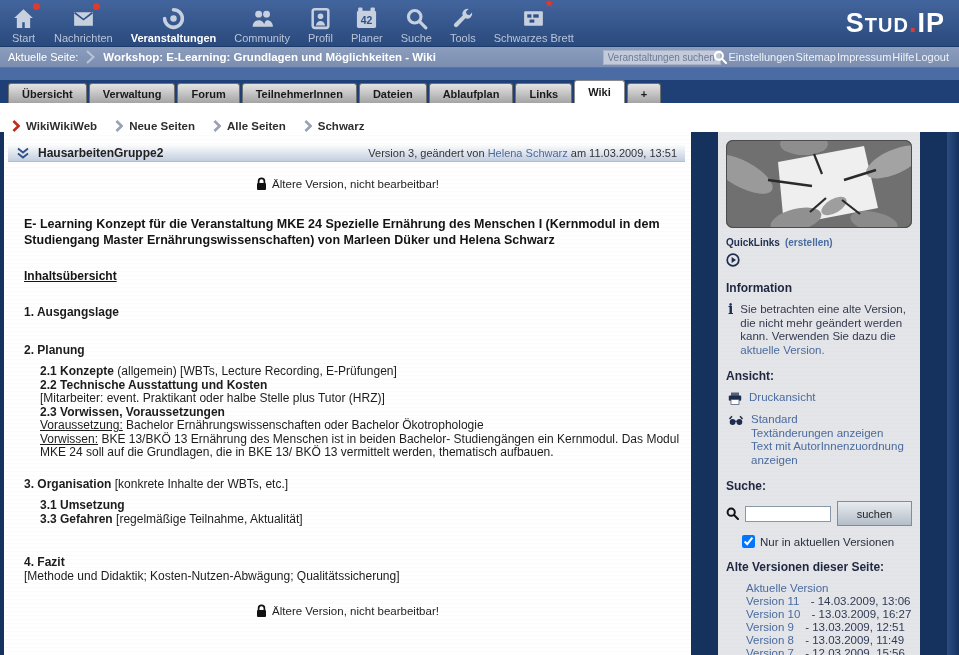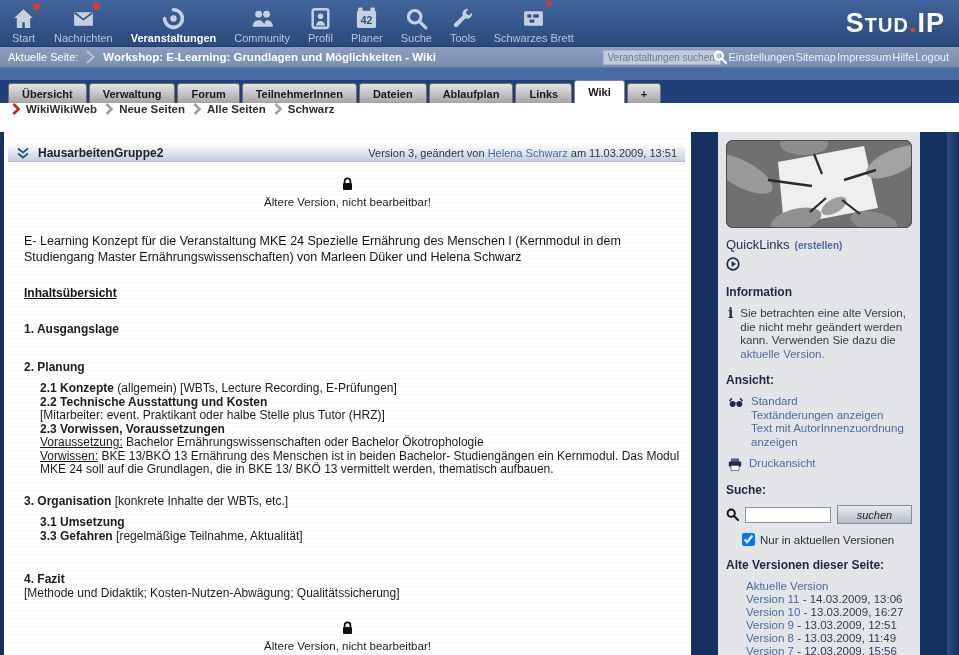--- a/index.html
+++ b/index.html
@@ -53,21 +53,21 @@
   .tab {
     height:20px; line-height:20px; padding:0 13px; font-size:11px; font-weight:bold; color:#1a1a1a;
     background:linear-gradient(#e4e4e4,#a4a4a4); border:1px solid #6f6f6f; border-bottom:none;
     border-radius:3px 3px 0 0; margin-right:2px; cursor:pointer; white-space:nowrap;
   }
   .tab.active { background:#ffffff; height:23px; line-height:23px; border-color:#8a8a8a; }
 
   
   .wikinav {
     height:29px; flex:0 0 29px; background:#ffffff;
-    display:flex; align-items:flex-start; gap:8px; padding-left:12px;
+    display:flex; align-items:flex-end; gap:18px; padding-left:12px;
     font-size:11.5px; font-weight:bold; color:#2e2e2e;
   }
   .wn-item { display:flex; align-items:center; gap:6px; cursor:pointer; }
   .wn-item svg { display:block; }
 
   
   .mainrow { flex:1; display:flex; border-left:4px solid #15315e; min-height:0;gap:27px; }
   .content {
     flex:1; min-width:0;
     background:repeating-linear-gradient(180deg, #ffffff 0px, #ffffff 3px, #f6f6f7 4px);
@@ -76,64 +76,63 @@
   .page-header {
     margin:12px 6px 0 4px; height:18px;
     background:linear-gradient(#fefefe,#c3cedf);
     border-bottom:1px solid #b0bcd0;
     display:flex; align-items:center; padding:0 8px;
   }
   .ph-title { font-weight:bold; font-size:12px; color:#222; margin-left:8px; }
   .ph-version { margin-left:auto; font-size:11px; color:#333; }
   .ph-version a { color:#4a6b9e; text-decoration:none; cursor:pointer; }
 
-  .lock-note { display:flex; justify-content:center; align-items:center; gap:5px; font-size:11.5px; color:#1d1d1d; margin-top:15px;flex-direction:column; }
-  .heading { font-size:12.5px; font-weight:normal; color:#141414; max-width:700px; margin:25px 0 0 20px; line-height:16px; }
+  .lock-note { display:flex; justify-content:center; align-items:center; gap:5px; font-size:11.5px; color:#1d1d1d; margin-top:15px; }
+  .heading { font-size:12.5px; font-weight:bold; color:#141414; max-width:700px; margin:25px 0 0 20px; line-height:16px; }
   .toc-h { font-weight:bold; text-decoration:underline; font-size:12px; color:#141414; margin:21px 0 0 20px; }
   .l { margin:0 0 0 20px; font-size:12px; line-height:13.5px; color:#1c1c1c; max-width:705px; }
   .b { font-weight:bold; }
   .ind { margin-left:36px; }
   .u { text-decoration:underline; }
   .mt-s1 { margin-top:23px; } .mt-s2 { margin-top:24px; }
   .grp { margin-top:8px; }
   .mt-s3 { margin-top:18px; }
   .mt-s4 { margin-top:30px; }
   .mt-lock2 { margin-top:21px; }
 
   
   .sidebar {
     width:202px; flex:0 0 202px;
     background:repeating-linear-gradient(180deg, #e4e5e9 0px, #e4e5e9 3px, #e0e1e5 4px);
     padding:8px 8px 0 8px; font-size:11.5px; overflow:hidden;
   }
   .sb-img { width:186px; height:88px; border-radius:7px; display:block; }
   .ql-row { margin-top:9px; display:flex; align-items:baseline; gap:5px; }
-  .ql-h { font-weight:normal; font-size:13px; color:#1e2c4e; }
+  .ql-h { font-weight:bold; font-size:10px; color:#1e2c4e; }
   .ql-a { font-size:10px; color:#4a6b9e; font-weight:bold; text-decoration:none; cursor:pointer; }
   .ql-ico { display:inline-block; margin-top:5px; cursor:pointer; }
   .sb-h { font-weight:bold; font-size:12px; color:#1e2640; margin-top:12px; }
   .sb-row { display:flex; gap:7px; margin-top:8px; padding-left:2px; align-items:flex-start; }
   .sb-text { color:#333a4d; line-height:13.5px; width:172px; }
   .sb-text a, .sb-links a, .print-link { color:#4a6b9e; text-decoration:none; cursor:pointer; }
   .sb-links { display:flex; flex-direction:column; line-height:13.5px; }
   .info-i { font-family:"DejaVu Serif", serif; font-weight:bold; font-size:14px; color:#1e2c4e; line-height:13px; }
   .search-row { display:flex; align-items:center; gap:6px; margin-top:8px; }
   .search-input { width:86px; height:16px; border:1px solid #8a97a8; font-size:11px; padding:0 3px; outline:none; background:#fff; }
   .search-btn {
-    width:84px; height:19px; background:linear-gradient(#e8ebef,#b4bdc9);
+    width:84px; height:25px; background:linear-gradient(#e8ebef,#b4bdc9);
     border:1px solid #7f8c9f; font-size:11px; color:#222; cursor:pointer;
     font-family:"Liberation Sans", sans-serif;
-    font-style:italic;
   }
   .cb-row { display:flex; align-items:center; gap:5px; margin:9px 0 6px 16px; color:#2a2f3d; }
   .cb-row input { width:13px; height:13px; margin:0; }
   .ver-list { margin:8px 0 0 20px; line-height:13px; font-size:11.5px; }
   .ver-list a { color:#4a6b9e; text-decoration:none; cursor:pointer; }
   .ver-item { white-space:nowrap; }
-  .ver-date { color:#2e3a55; }
+  .ver-date { color:#2e3a55;margin-left:8px; }
 
   .rightstrip { width:12px; flex:0 0 12px; background:linear-gradient(90deg,#2c4d82,#15315e); }
 </style>
 </head>
 <body>
 
 <div id="app">
 
   <header class="topnav">
     <div class="nav-item">
@@ -396,46 +395,46 @@
       <div class="sb-row">
         <span class="info-i">i</span>
         <div class="sb-text">
           <span>Sie betrachten eine alte Version, die nicht mehr geändert werden kann. Verwenden Sie dazu die</span>
           <a>aktuelle Version.</a>
         </div>
       </div>
 
       <div class="sb-h">Ansicht:</div>
       <div class="sb-row">
+        <span style="display:flex; margin-top:1px;">
+          <svg width="14" height="13" viewBox="0 0 14 13">
+              <rect x="3" y="0.5" width="8" height="3.4" fill="#56617a"></rect>
+              <rect x="0.8" y="3.6" width="12.4" height="5.2" rx="1" fill="#1e2c4e"></rect>
+              <rect x="3" y="7.6" width="8" height="4.8" fill="#ffffff" stroke="#56617a" stroke-width="0.8"></rect>
+            </svg>
+        </span>
+        <a class="print-link">Druckansicht</a>
+      </div>
+
+      <div class="sb-row">
         <span style="display:flex; margin-top:2px;">
           <svg width="16" height="11" viewBox="0 0 16 11">
               <path d="M1.5 4 4 1.2M14.5 4 12 1.2" stroke="#1e2c4e" stroke-width="1.5" fill="none"></path>
               <circle cx="4.6" cy="7" r="2.9" fill="#1e2c4e"></circle>
               <circle cx="11.4" cy="7" r="2.9" fill="#1e2c4e"></circle>
               <path d="M7.2 6.4a1.3 1.3 0 0 1 1.6 0" stroke="#1e2c4e" stroke-width="1.3" fill="none"></path>
             </svg>
         </span>
         <div class="sb-links">
           <a>Standard</a>
           <a>Textänderungen anzeigen</a>
           <a>Text mit AutorInnenzuordnung anzeigen</a>
         </div>
       </div>
 
-      <div class="sb-row">
-        <span style="display:flex; margin-top:1px;">
-          <svg width="14" height="13" viewBox="0 0 14 13">
-              <rect x="3" y="0.5" width="8" height="3.4" fill="#56617a"></rect>
-              <rect x="0.8" y="3.6" width="12.4" height="5.2" rx="1" fill="#1e2c4e"></rect>
-              <rect x="3" y="7.6" width="8" height="4.8" fill="#ffffff" stroke="#56617a" stroke-width="0.8"></rect>
-            </svg>
-        </span>
-        <a class="print-link">Druckansicht</a>
-      </div>
-
       <div class="sb-h">Suche:</div>
       <div class="search-row">
         <span style="display:flex;">
           <svg width="13" height="13" viewBox="0 0 13 13" fill="none" stroke="#111" stroke-width="2">
               <circle cx="5.2" cy="5.2" r="3.6"></circle>
               <path d="M8 8l4 4" stroke-linecap="round"></path>
             </svg>
         </span>
         <input class="search-input" style="">
         <button class="search-btn">suchen</button>

